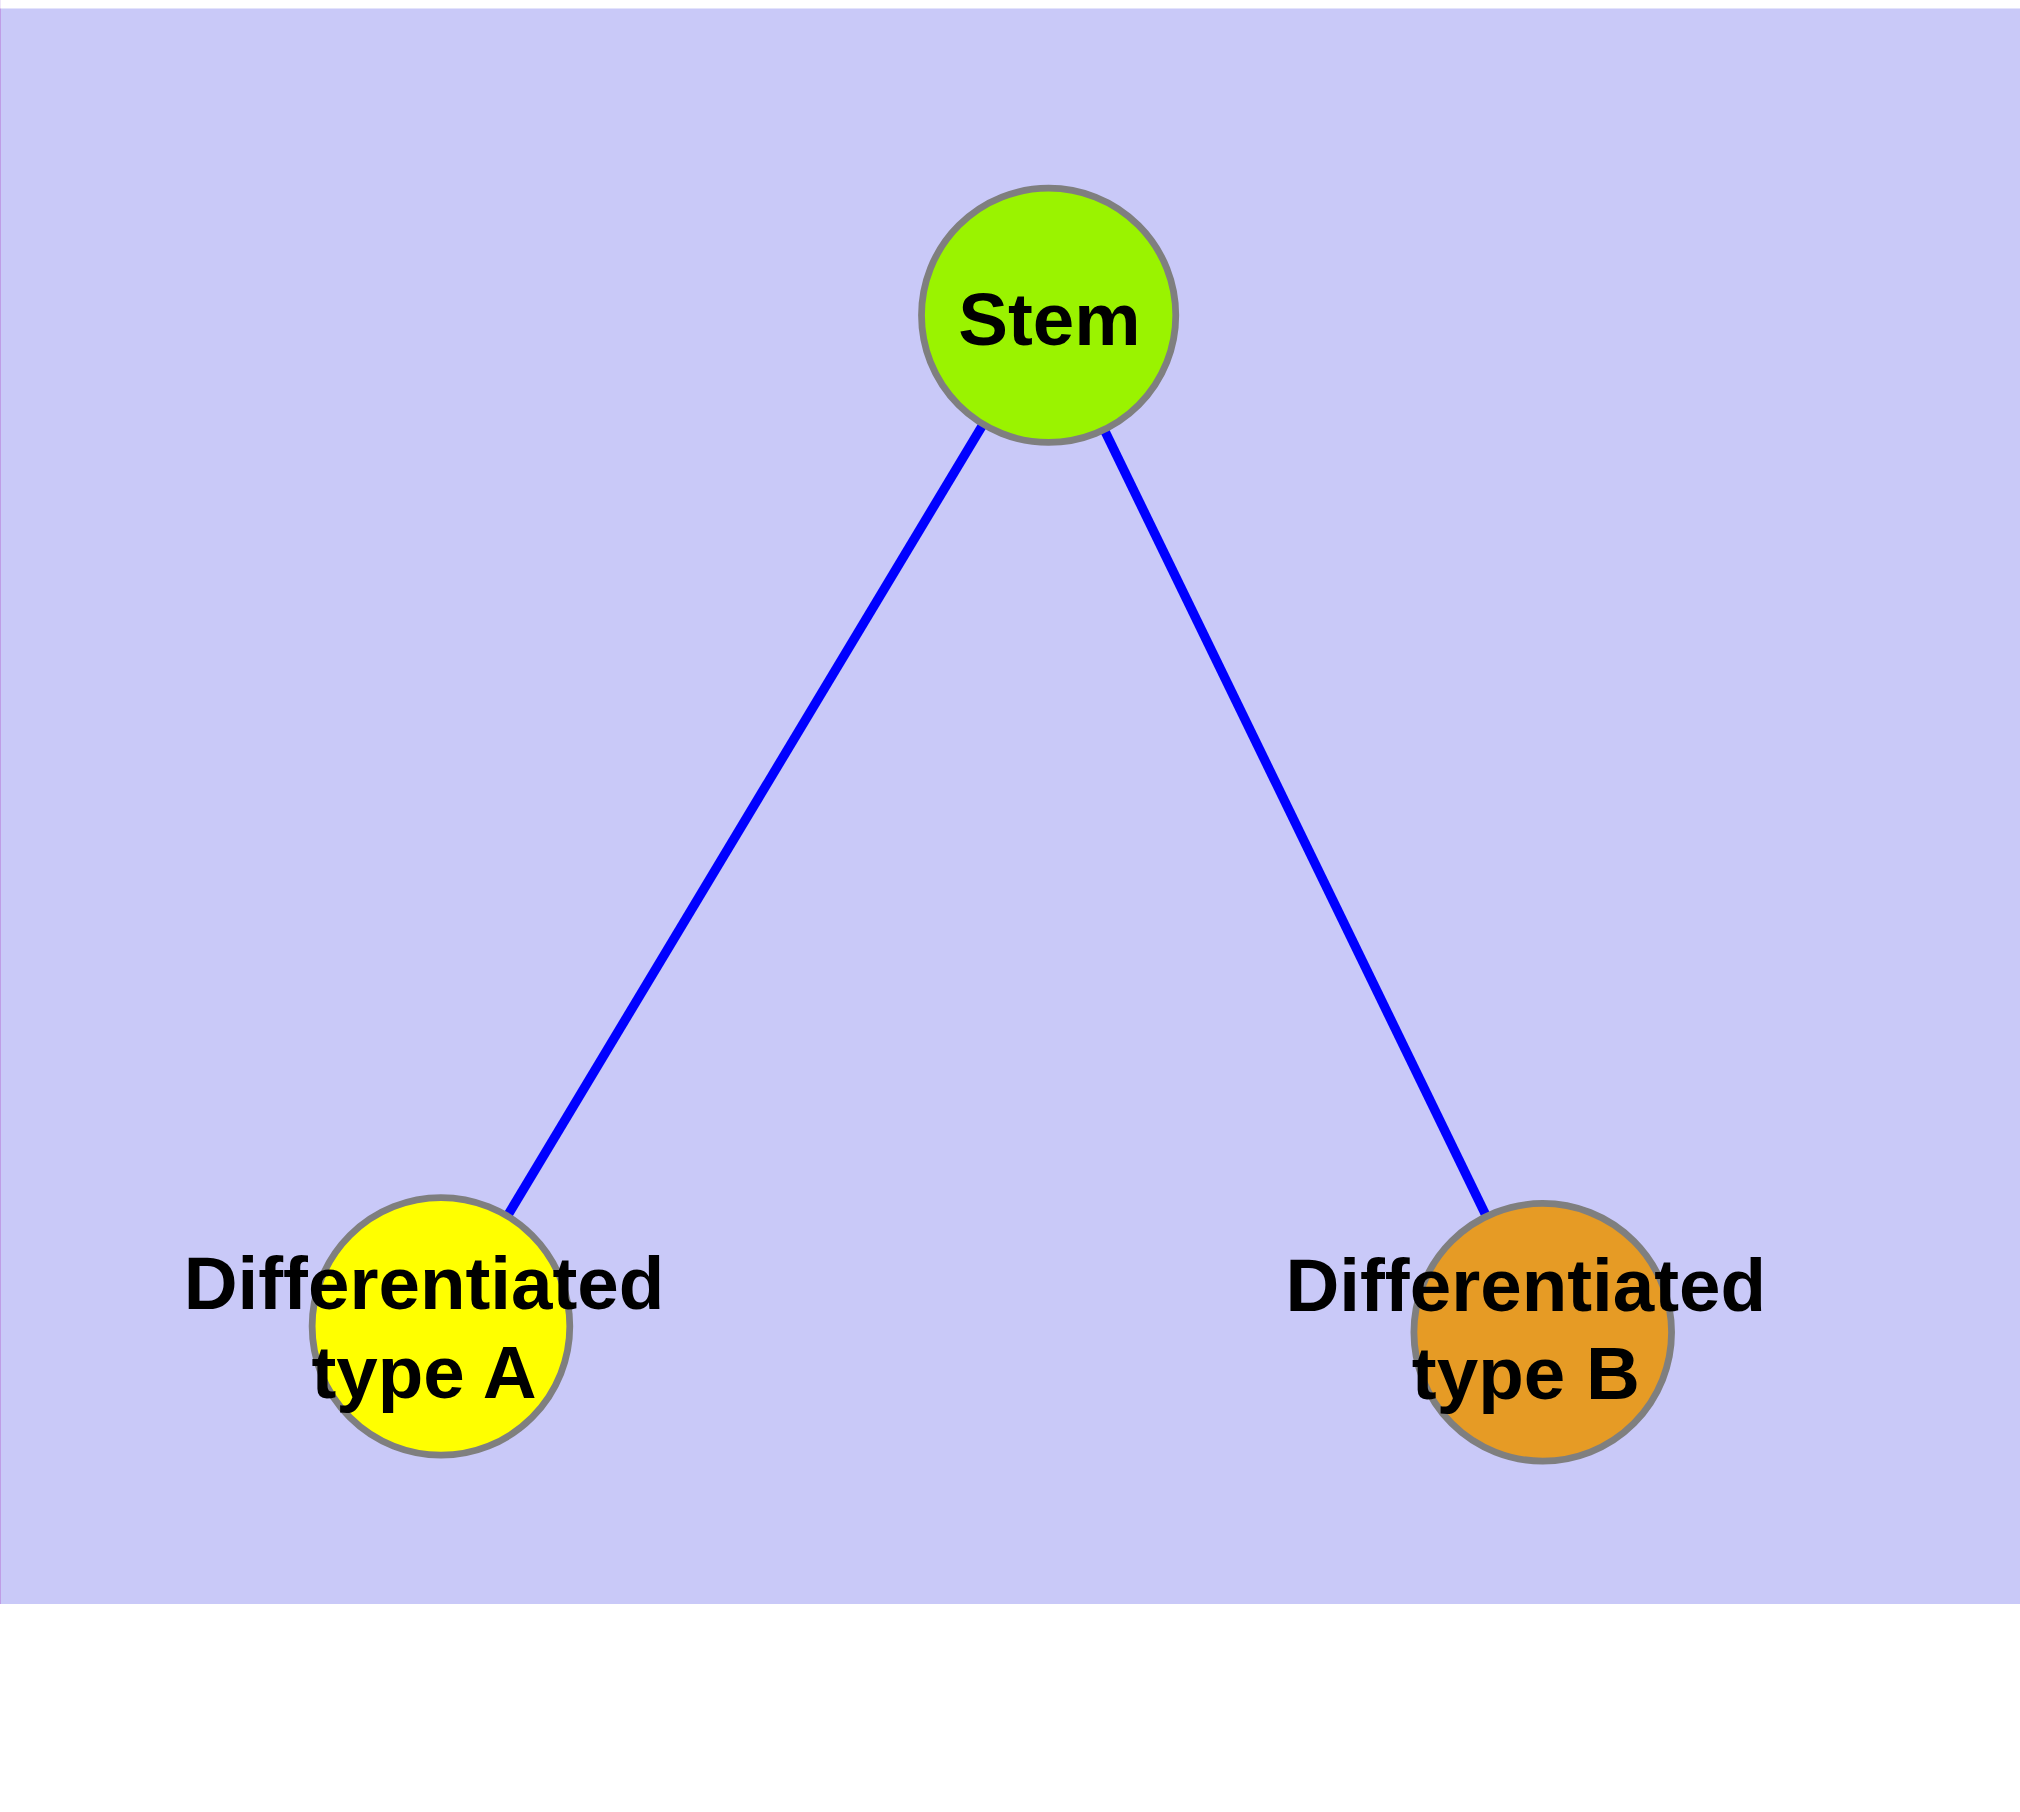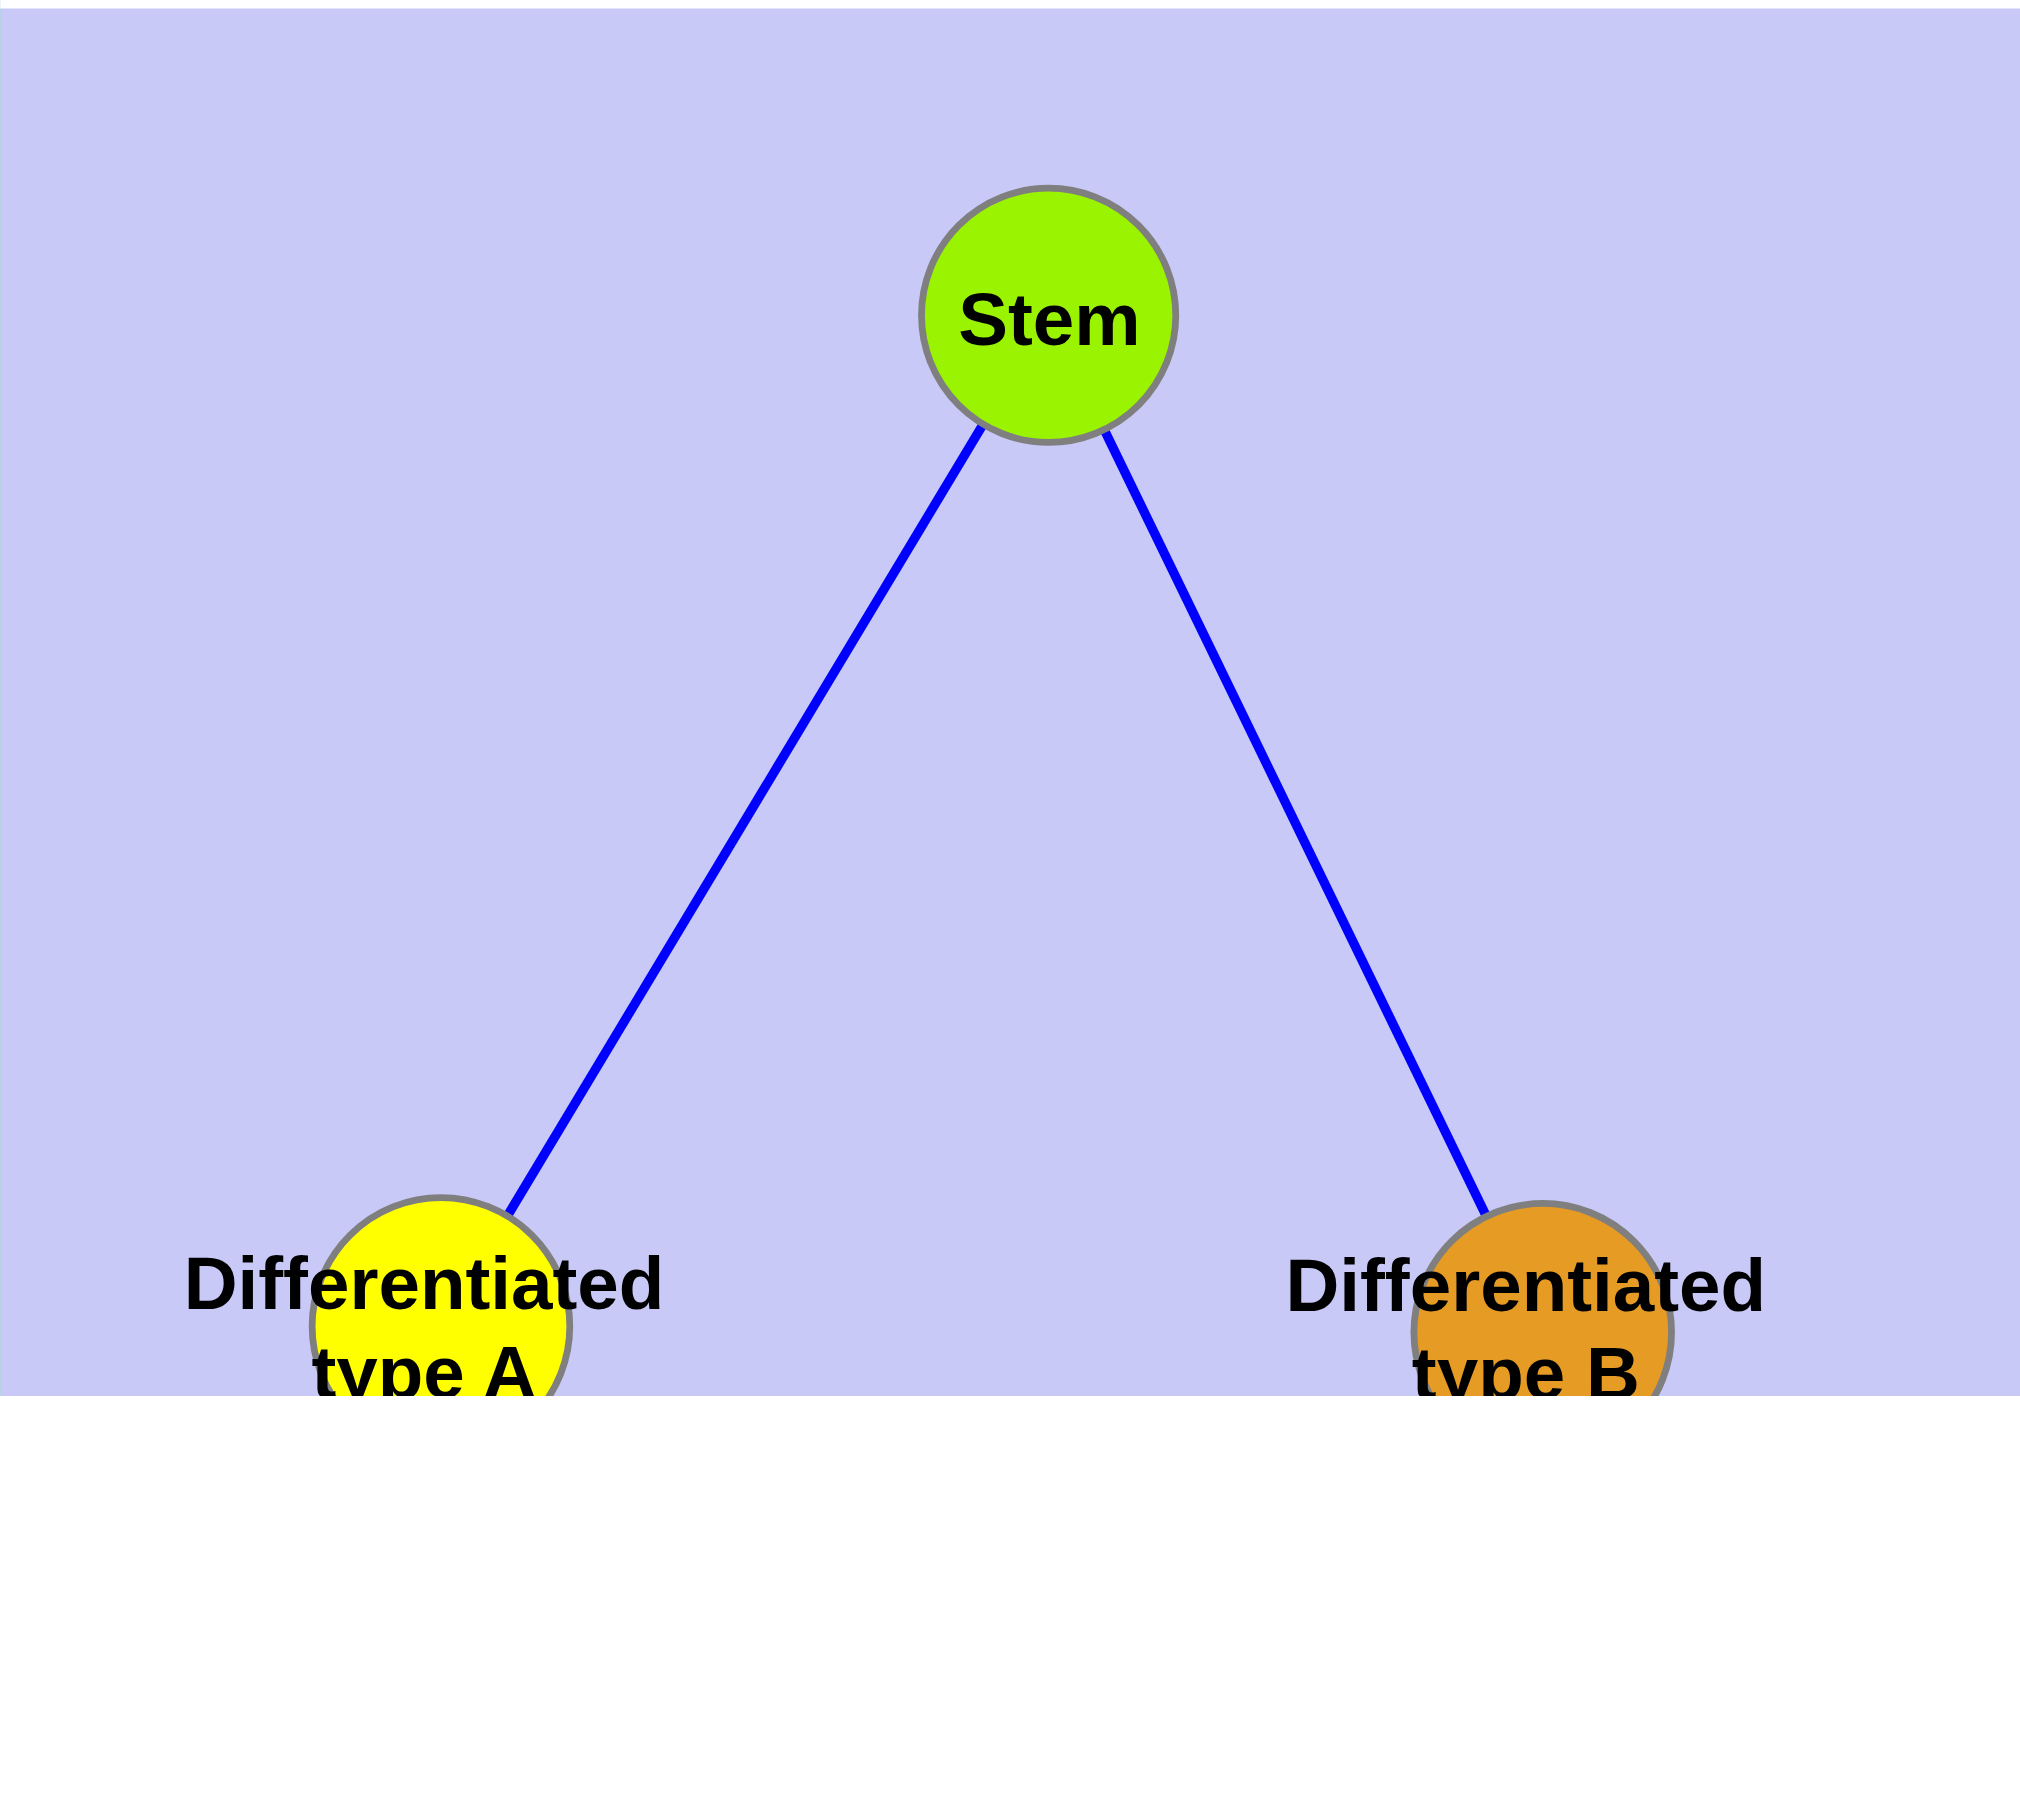--- a/index.html
+++ b/index.html
@@ -3,22 +3,22 @@
 <meta charset="utf-8">
 <style>
   html, body {
     margin: 0;
     padding: 0;
     background: #ffffff;
   }
   .canvas {
     position: relative;
     width: 2021px;
-    height: 1396px;
-    background: #86efac;
+    height: 1604px;
+    background: #a21caf;
     overflow: hidden;
   }
   svg.graph {
     position: absolute;
     top: 0;
     left: 0;
   }
   text.node-label {
     font-family: "Liberation Sans", "DejaVu Sans", sans-serif;
     font-weight: bold;

